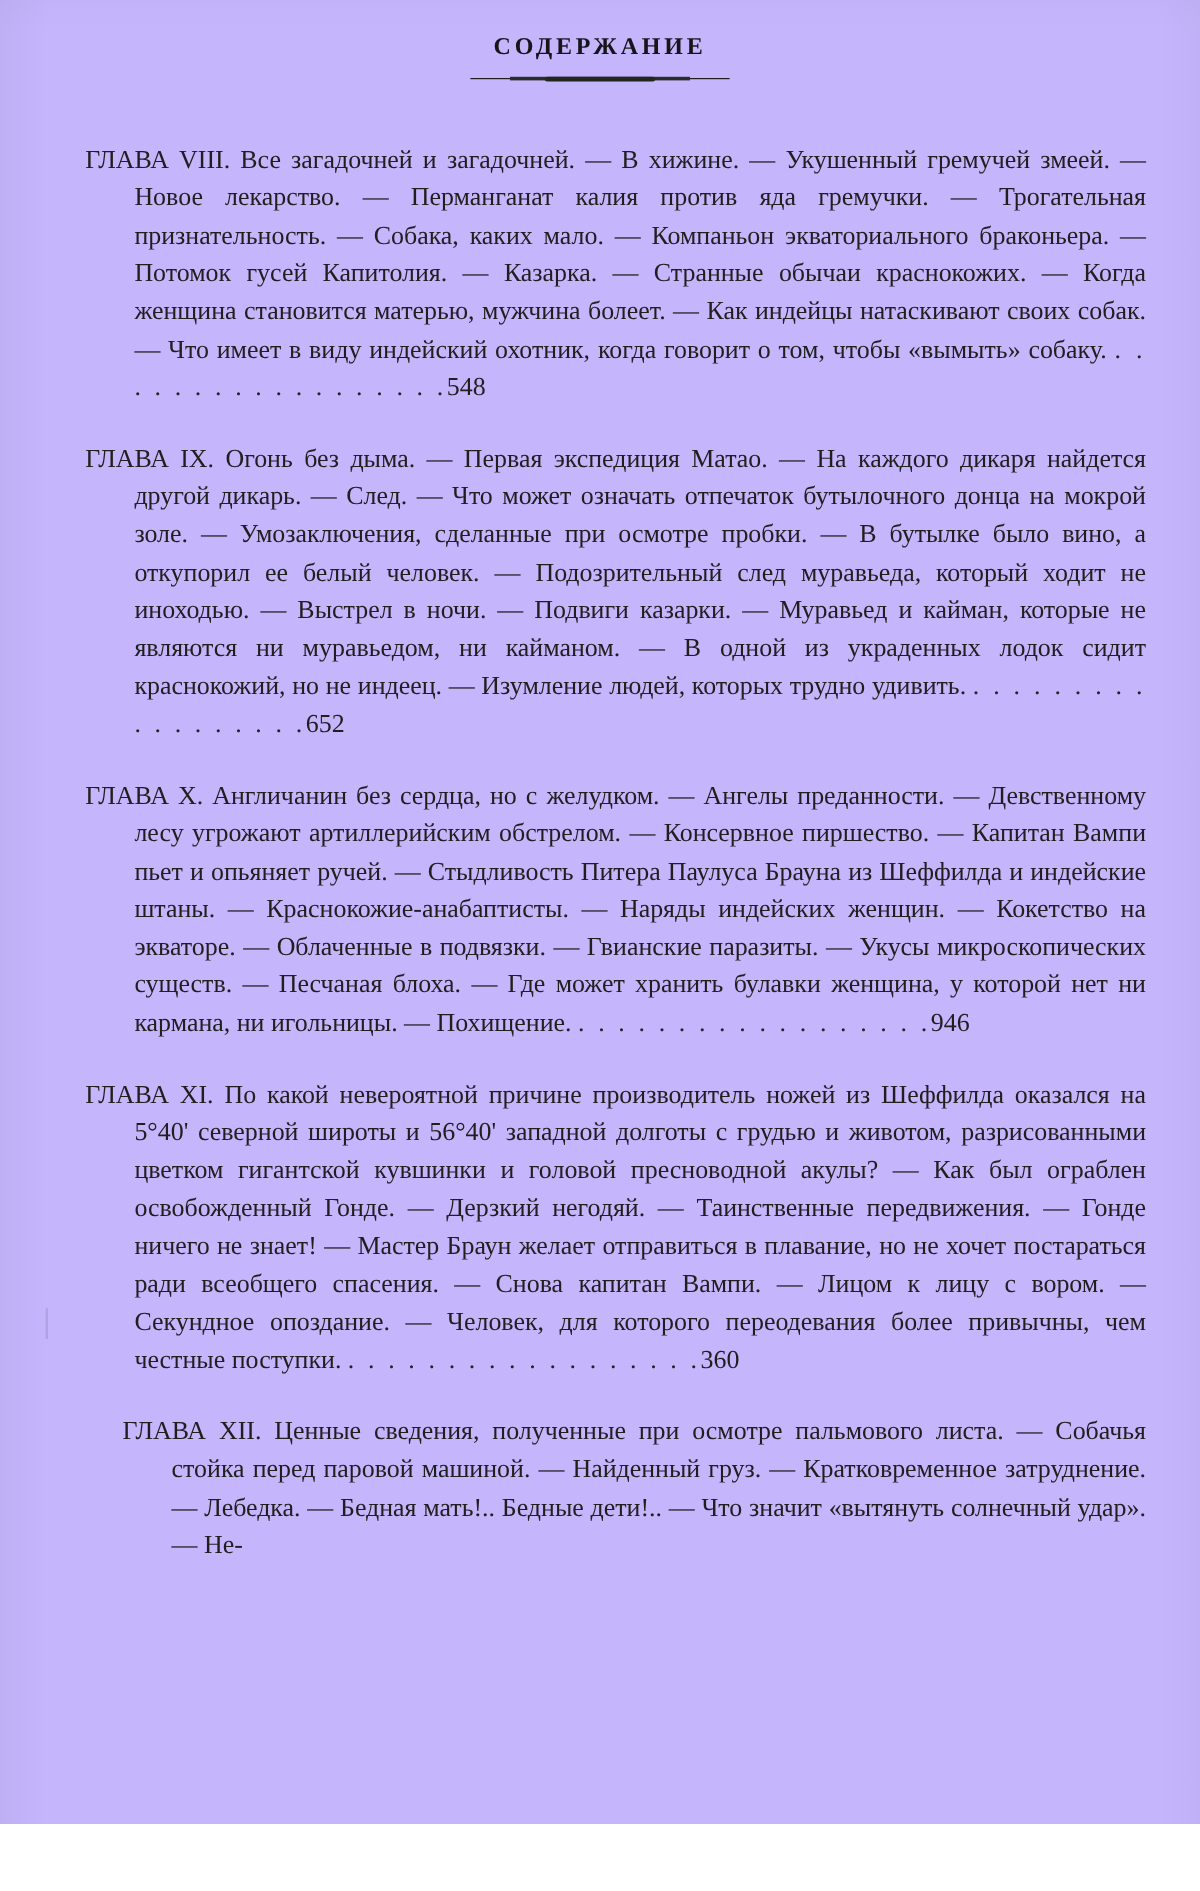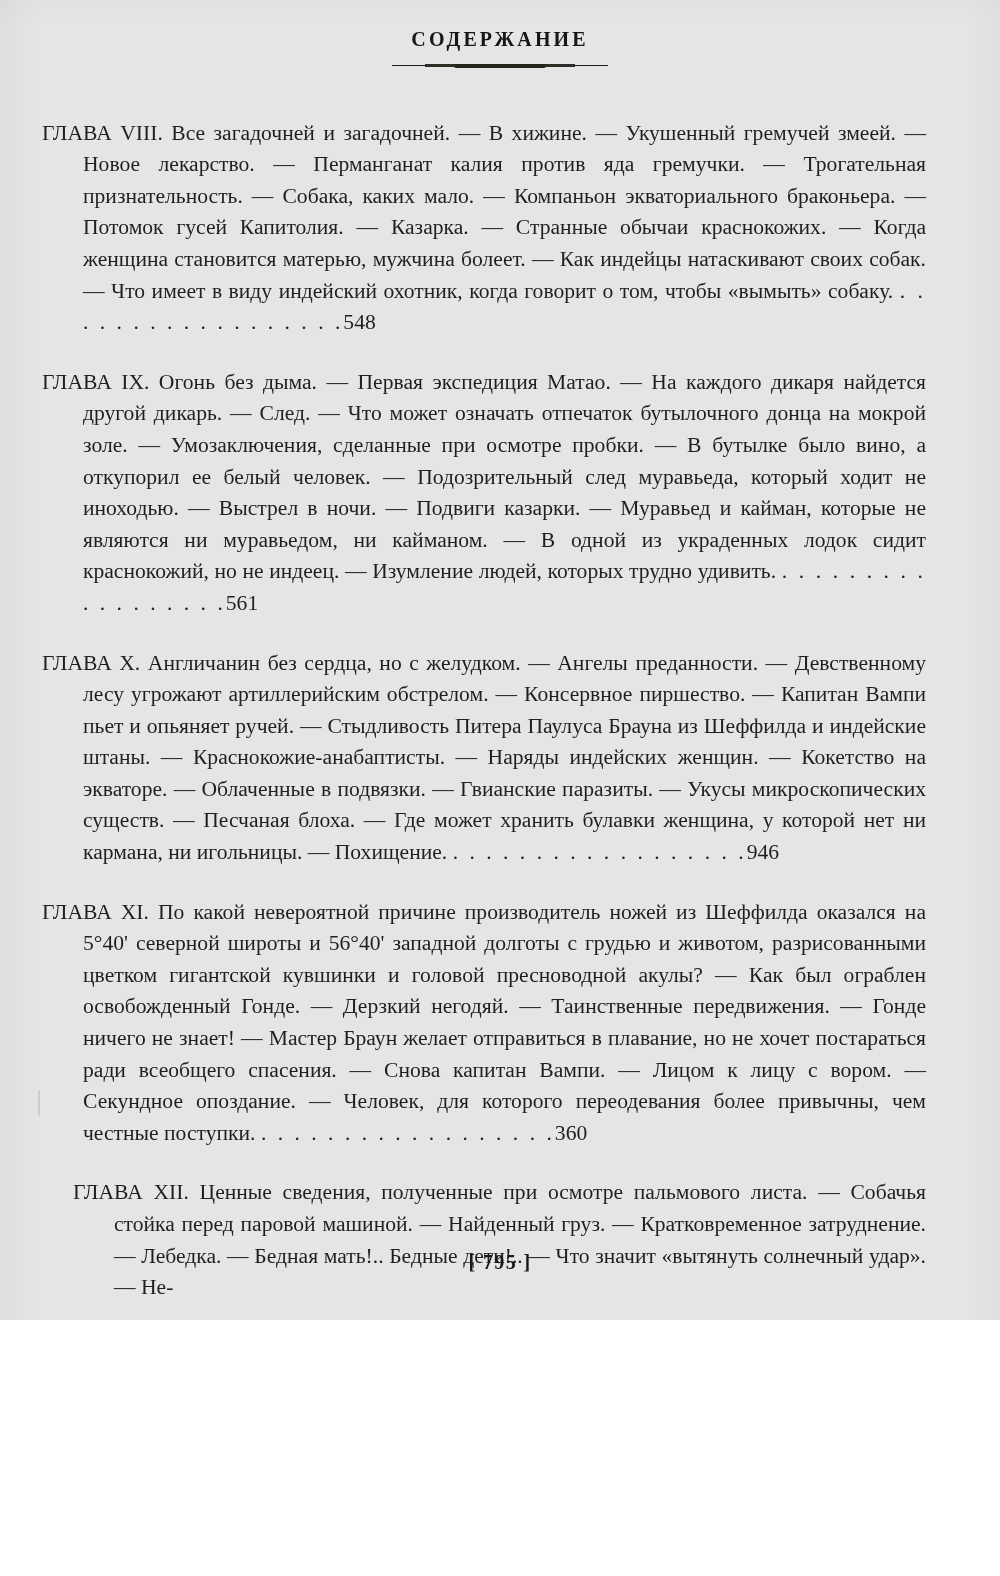--- a/index.html
+++ b/index.html
@@ -3,22 +3,22 @@
 <meta charset="utf-8">
 <style>
   html, body {
     margin: 0;
     padding: 0;
     background: #ffffff;
   }
   .page {
     position: relative;
     width: 1000px;
-    height: 1320px;
-    background: #e5e5e5;
+    height: 1520px;
+    background: #c4b5fd;
     overflow: hidden;
     font-family: "Liberation Serif", "DejaVu Serif", serif;
     color: #1d1d1b;
   }
   
   .paper-tint {
     position: absolute;
     inset: 0;
     background:
       linear-gradient(90deg, rgba(0,0,0,0.030) 0px, rgba(0,0,0,0.0) 40px),
@@ -70,21 +70,21 @@
     transform: translateX(-50%);
     top: 2.3px;
     width: 150px;
     height: 2.6px;
     background: #2b2f27;
   }
 
   .content {
     position: absolute;
     top: 96px;
-    left: 42px;
+    left: 71px;
     width: 884px;
   }
 
   .toc-entry {
     margin-bottom: 28px;
     font-size: 21.6px;
     line-height: 31.6px;
     text-align: justify;
     text-justify: inter-word;
     padding-left: 41px;
@@ -151,21 +151,21 @@
 
     <p class="toc-entry">
       <span class="chapter-label">ГЛАВА VIII.</span>
       <span>Все загадочней и загадочней. — В хижине. — Укушенный гремучей змеей. — Новое лекарство. — Перманганат калия против яда гремучки. — Трогательная признательность. — Собака, каких мало. — Компаньон экваториального браконьера. — Потомок гусей Капитолия. — Казарка. — Странные обычаи краснокожих. — Когда женщина становится матерью, мужчина болеет. — Как индейцы натаскивают своих собак. — Что имеет в виду индейский охотник, когда говорит о том, чтобы «вымыть» собаку.</span>
       <span class="leader">. . . . . . . . . . . . . . . . . .</span><span class="page-num">548</span>
     </p>
 
     <p class="toc-entry">
       <span class="chapter-label">ГЛАВА IX.</span>
       <span>Огонь без дыма. — Первая экспедиция Матао. — На каждого дикаря найдется другой дикарь. — След. — Что может означать отпечаток бутылочного донца на мокрой золе. — Умозаключения, сделанные при осмотре пробки. — В бутылке было вино, а откупорил ее белый человек. — Подозрительный след муравьеда, который ходит не иноходью. — Выстрел в ночи. — Подвиги казарки. — Муравьед и кайман, которые не являются ни муравьедом, ни кайманом. — В одной из украденных лодок сидит краснокожий, но не индеец. — Изумление людей, которых трудно удивить.</span>
-      <span class="leader">. . . . . . . . . . . . . . . . . .</span><span class="page-num">561</span>
+      <span class="leader">. . . . . . . . . . . . . . . . . .</span><span class="page-num">652</span>
     </p>
 
     <p class="toc-entry">
       <span class="chapter-label">ГЛАВА X.</span>
       <span>Англичанин без сердца, но с желудком. — Ангелы преданности. — Девственному лесу угрожают артиллерийским обстрелом. — Консервное пиршество. — Капитан Вампи пьет и опьяняет ручей. — Стыдливость Питера Паулуса Брауна из Шеффилда и индейские штаны. — Краснокожие-анабаптисты. — Наряды индейских женщин. — Кокетство на экваторе. — Облаченные в подвязки. — Гвианские паразиты. — Укусы микроскопических существ. — Песчаная блоха. — Где может хранить булавки женщина, у которой нет ни кармана, ни игольницы. — Похищение.</span>
       <span class="leader">. . . . . . . . . . . . . . . . . .</span><span class="page-num">946</span>
     </p>
 
     <p class="toc-entry">
       <span class="chapter-label">ГЛАВА XI.</span>
@@ -175,15 +175,14 @@
 
     <p class="toc-entry truncated">
       <span class="chapter-label">ГЛАВА XII.</span>
       <span>Ценные сведения, полученные при осмотре пальмового листа. — Собачья стойка перед паровой машиной. — Найденный груз. — Кратковременное затруднение. — Лебедка. — Бедная мать!.. Бедные дети!.. — Что значит «вытянуть солнечный удар». — Не-</span>
     </p>
 
   </div>
 
   <div class="edge-mark"></div>
 
-  <div class="footer">[ 795 ]</div>
 
 </div>
 
 </body></html>

